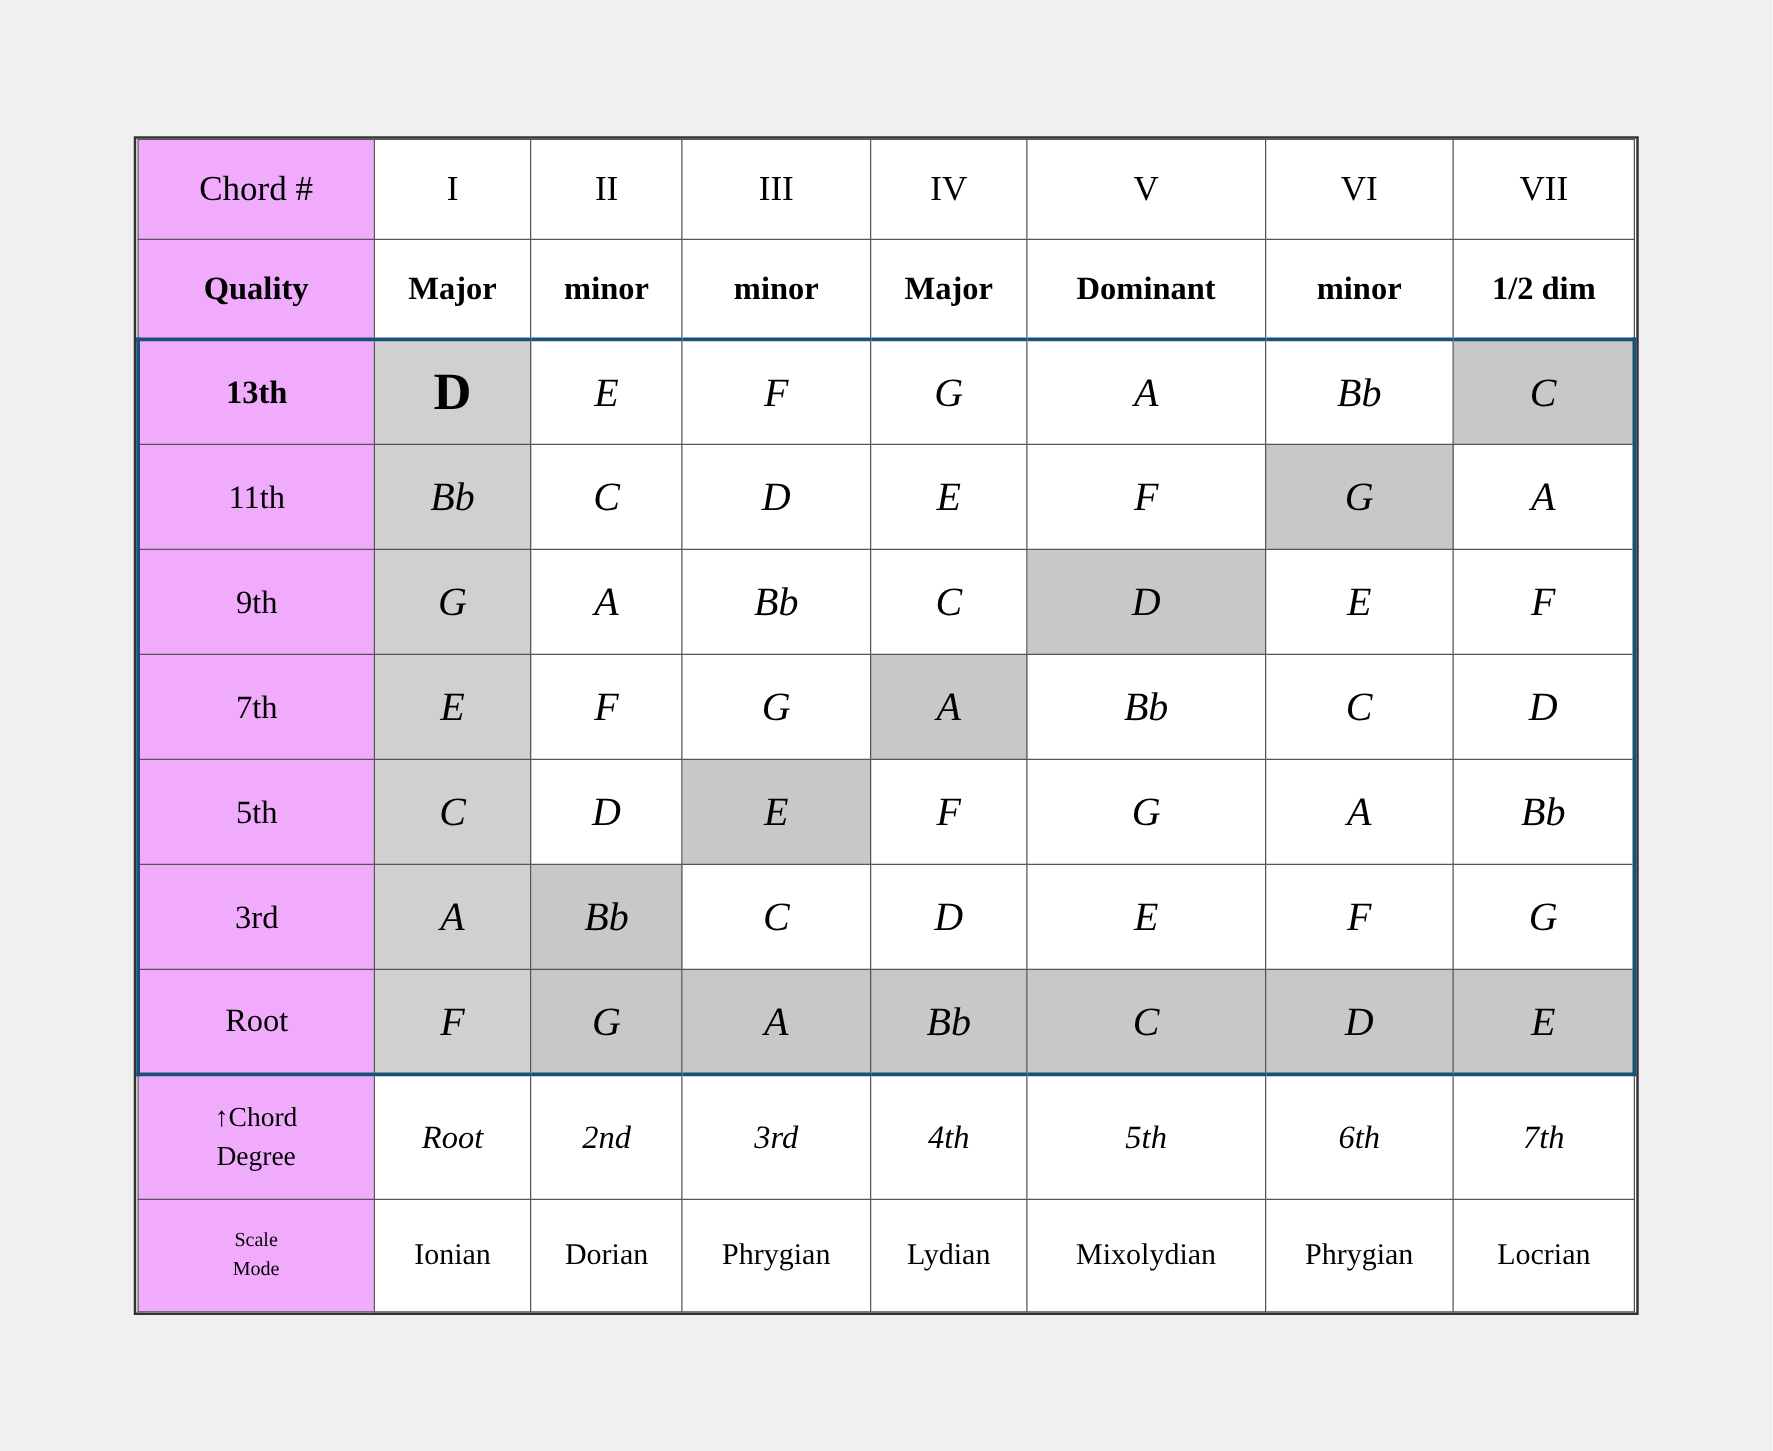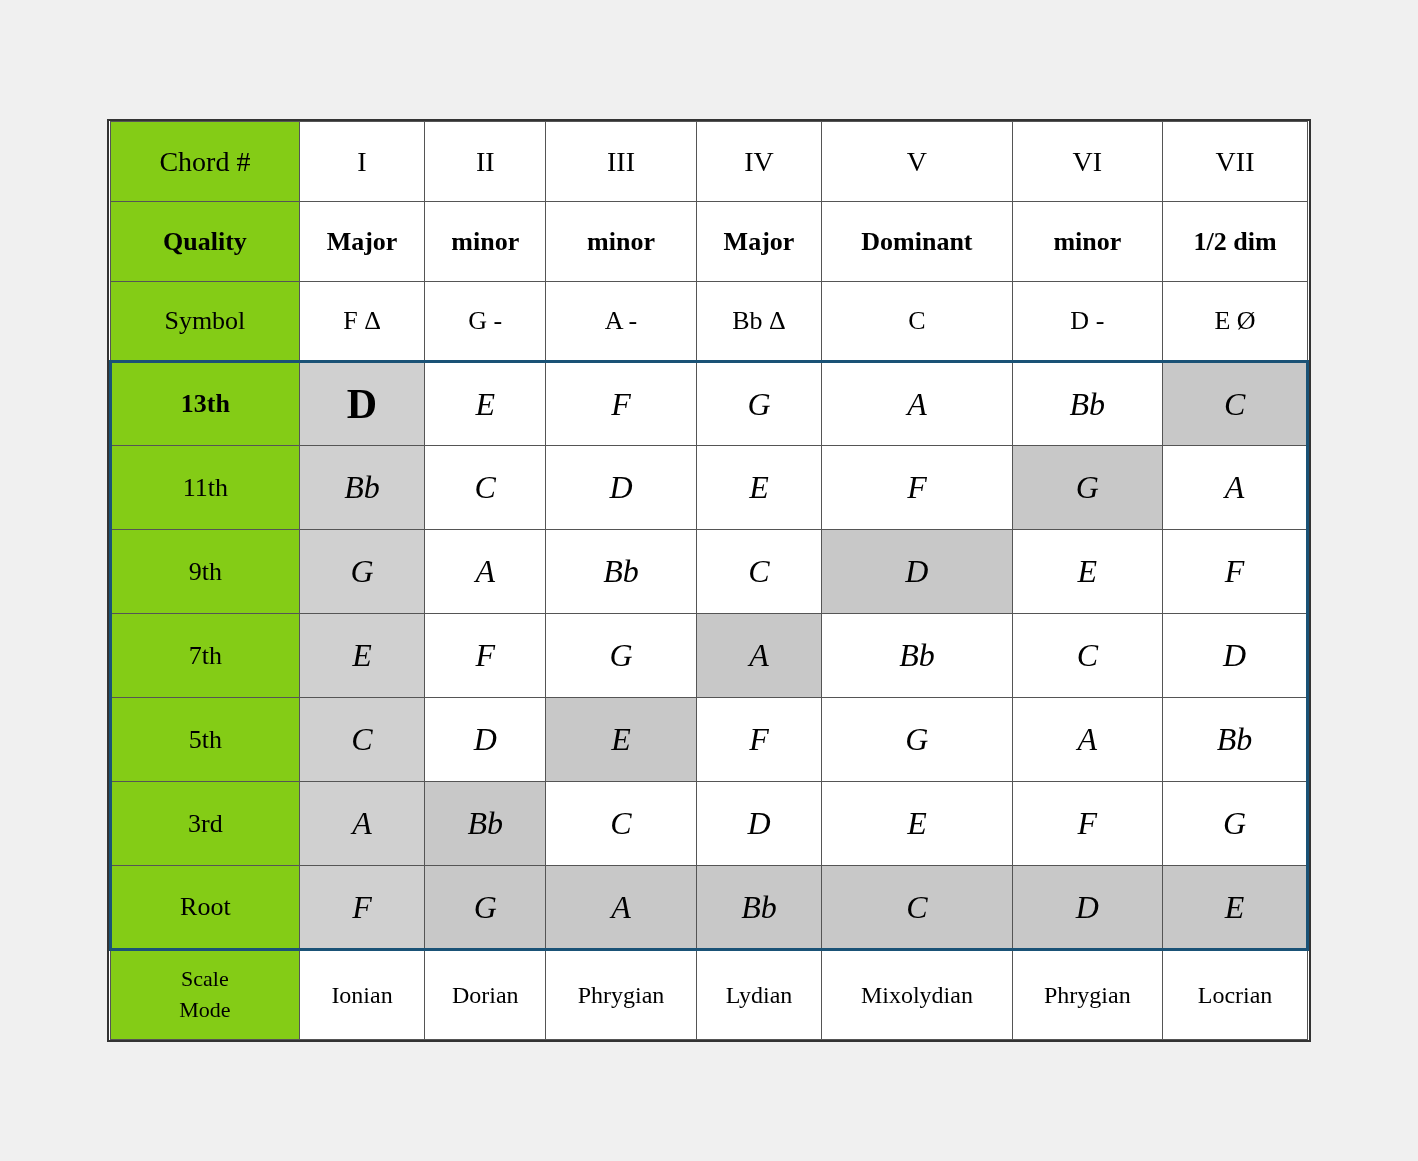--- a/index.html
+++ b/index.html
@@ -37,21 +37,21 @@
     .row-5th td { height: 84px; }
     .row-3rd td { height: 84px; }
     .row-root td { height: 84px; }
     .row-degree td { height: 100px; }
     .row-scale td { height: 90px; }
 
     
     .label-cell {
       font-size: 26px;
       font-family: Georgia, serif;
-      background: #84cc16;
+      background: #f0abfc;
       min-width: 120px;
       max-width: 140px;
     }
     .label-cell-bold {
       font-weight: bold;
       font-size: 26px;
     }
     
     .data-cell {
       font-size: 32px;
@@ -110,30 +110,20 @@
       <td class="label-cell">Quality</td>
       <td class="data-cell-normal">Major</td>
       <td class="data-cell-normal">minor</td>
       <td class="data-cell-normal">minor</td>
       <td class="data-cell-normal">Major</td>
       <td class="data-cell-normal">Dominant</td>
       <td class="data-cell-normal">minor</td>
       <td class="data-cell-normal">1/2 dim</td>
     </tr>
 
-    <tr class="row-symbol">
-      <td class="label-cell">Symbol</td>
-      <td class="data-cell-normal">F Δ</td>
-      <td class="data-cell-normal">G -</td>
-      <td class="data-cell-normal">A -</td>
-      <td class="data-cell-normal">Bb Δ</td>
-      <td class="data-cell-normal">C</td>
-      <td class="data-cell-normal">D -</td>
-      <td class="data-cell-normal">E Ø</td>
-    </tr>
 
     <tr class="row-13th">
       <td class="label-cell label-cell-bold blue-border-left blue-border-top">13th</td>
       <td class="data-cell col-i blue-border-top" style="font-size:42px; font-weight:bold; font-style:normal;">D</td>
       <td class="data-cell blue-border-top">E</td>
       <td class="data-cell blue-border-top">F</td>
       <td class="data-cell blue-border-top">G</td>
       <td class="data-cell blue-border-top">A</td>
       <td class="data-cell blue-border-top">Bb</td>
       <td class="data-cell gray-light blue-border-top blue-border-right">C</td>
@@ -198,23 +188,33 @@
       <td class="label-cell blue-border-left blue-border-bottom">Root</td>
       <td class="data-cell col-i blue-border-bottom">F</td>
       <td class="data-cell gray-light blue-border-bottom">G</td>
       <td class="data-cell gray-light blue-border-bottom">A</td>
       <td class="data-cell gray-light blue-border-bottom">Bb</td>
       <td class="data-cell gray-light blue-border-bottom">C</td>
       <td class="data-cell gray-light blue-border-bottom">D</td>
       <td class="data-cell gray-light blue-border-bottom blue-border-right">E</td>
     </tr>
 
+    <tr class="row-degree">
+      <td class="label-cell" style="font-size:22px; line-height:1.4;">↑Chord<br>Degree</td>
+      <td class="degree-cell">Root</td>
+      <td class="degree-cell">2nd</td>
+      <td class="degree-cell">3rd</td>
+      <td class="degree-cell">4th</td>
+      <td class="degree-cell">5th</td>
+      <td class="degree-cell">6th</td>
+      <td class="degree-cell">7th</td>
+    </tr>
 
     <tr class="row-scale">
-      <td class="label-cell" style="font-size:22px; line-height:1.4;">Scale<br>Mode</td>
+      <td class="label-cell" style="font-size:16px; line-height:1.4;">Scale<br>Mode</td>
       <td class="scale-cell">Ionian</td>
       <td class="scale-cell">Dorian</td>
       <td class="scale-cell">Phrygian</td>
       <td class="scale-cell">Lydian</td>
       <td class="scale-cell">Mixolydian</td>
       <td class="scale-cell">Phrygian</td>
       <td class="scale-cell">Locrian</td>
     </tr>
   </tbody>
     </table>

